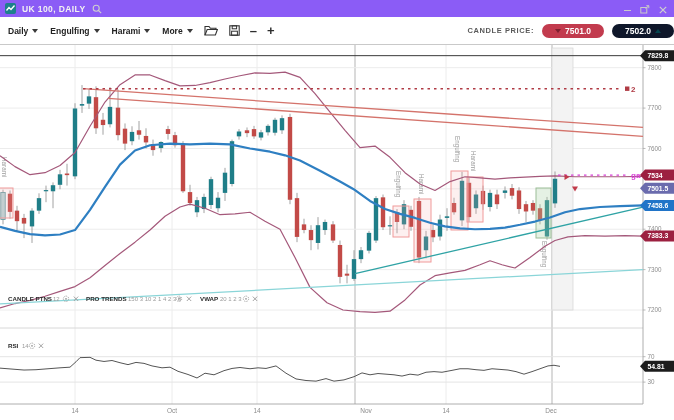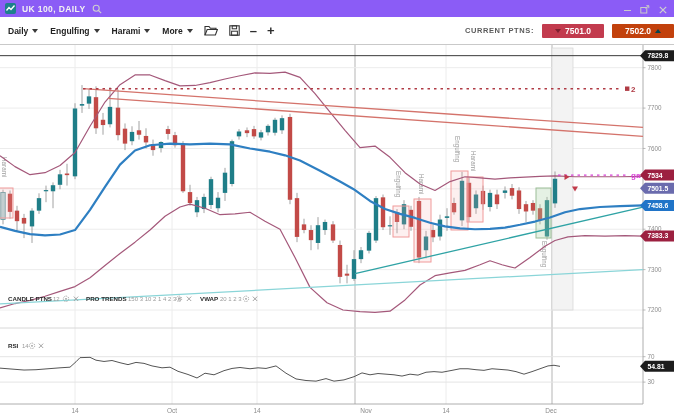--- a/index.html
+++ b/index.html
@@ -18,23 +18,23 @@
     border-bottom:1px solid #c9c9c9;z-index:3;display:flex;align-items:center;font-size:8.5px;
     font-weight:bold;color:#222;}
   .menu-item{display:flex;align-items:center;margin-left:12px;cursor:default;}
   .menu-item:first-child{margin-left:8px;}
   .caret{width:0;height:0;border-left:3px solid transparent;border-right:3px solid transparent;
     border-top:4px solid #3a3a3a;margin-left:4px;display:inline-block;}
   .tbicon{margin-left:11px;display:flex;align-items:center;}
   .tb-text{font-size:13px;font-weight:bold;color:#2e2e2e;margin-left:10px;line-height:10px;}
   .cp-label{margin-left:auto;font-size:7.5px;font-weight:bold;letter-spacing:.6px;color:#5a5a5a;}
   .price-badge{display:flex;align-items:center;justify-content:center;height:14px;min-width:52px;
-    margin-left:8px;color:#fff;font-size:8.5px;font-weight:bold;padding:0 5px;border-radius:1px;}
+    margin-left:8px;color:#fff;font-size:8.5px;font-weight:bold;padding:0 5px;border-radius:7px;}
   .badge-sell{background:#c23b4e;}
-  .badge-buy{background:#c2410c;margin-right:0;}
+  .badge-buy{background:#0f172a;margin-right:0;}
   .tri-down{width:0;height:0;border-left:3px solid transparent;border-right:3px solid transparent;
     border-top:4px solid #7e2130;margin-right:4px;display:inline-block;}
   .tri-up{width:0;height:0;border-left:3px solid transparent;border-right:3px solid transparent;
     border-bottom:4px solid #05454e;margin-left:4px;display:inline-block;}
 </style>
 </head>
 <body>
 
 <div id="stage">
 
@@ -360,21 +360,21 @@
     </span>
     <span class="tbicon">
       <svg width="11" height="11" viewBox="0 0 11 11">
           <rect x="0.8" y="0.8" width="9.4" height="9.4" fill="none" stroke="#333" stroke-width="1.1"></rect>
           <rect x="3.2" y="0.8" width="4.4" height="3" fill="none" stroke="#333" stroke-width="1"></rect>
           <rect x="2.6" y="6.2" width="5.8" height="4" fill="none" stroke="#333" stroke-width="1"></rect>
         </svg>
     </span>
     <span class="tb-text">–</span>
     <span class="tb-text">+</span>
-    <span class="cp-label">CURRENT PTNS:</span>
+    <span class="cp-label">CANDLE PRICE:</span>
     <span class="price-badge badge-sell">
       <span class="tri-down"></span>
       <span>7501.0</span>
     </span>
     <span class="price-badge badge-buy">
       <span>7502.0</span>
       <span class="tri-up"></span>
     </span>
   </div>
 </div>

